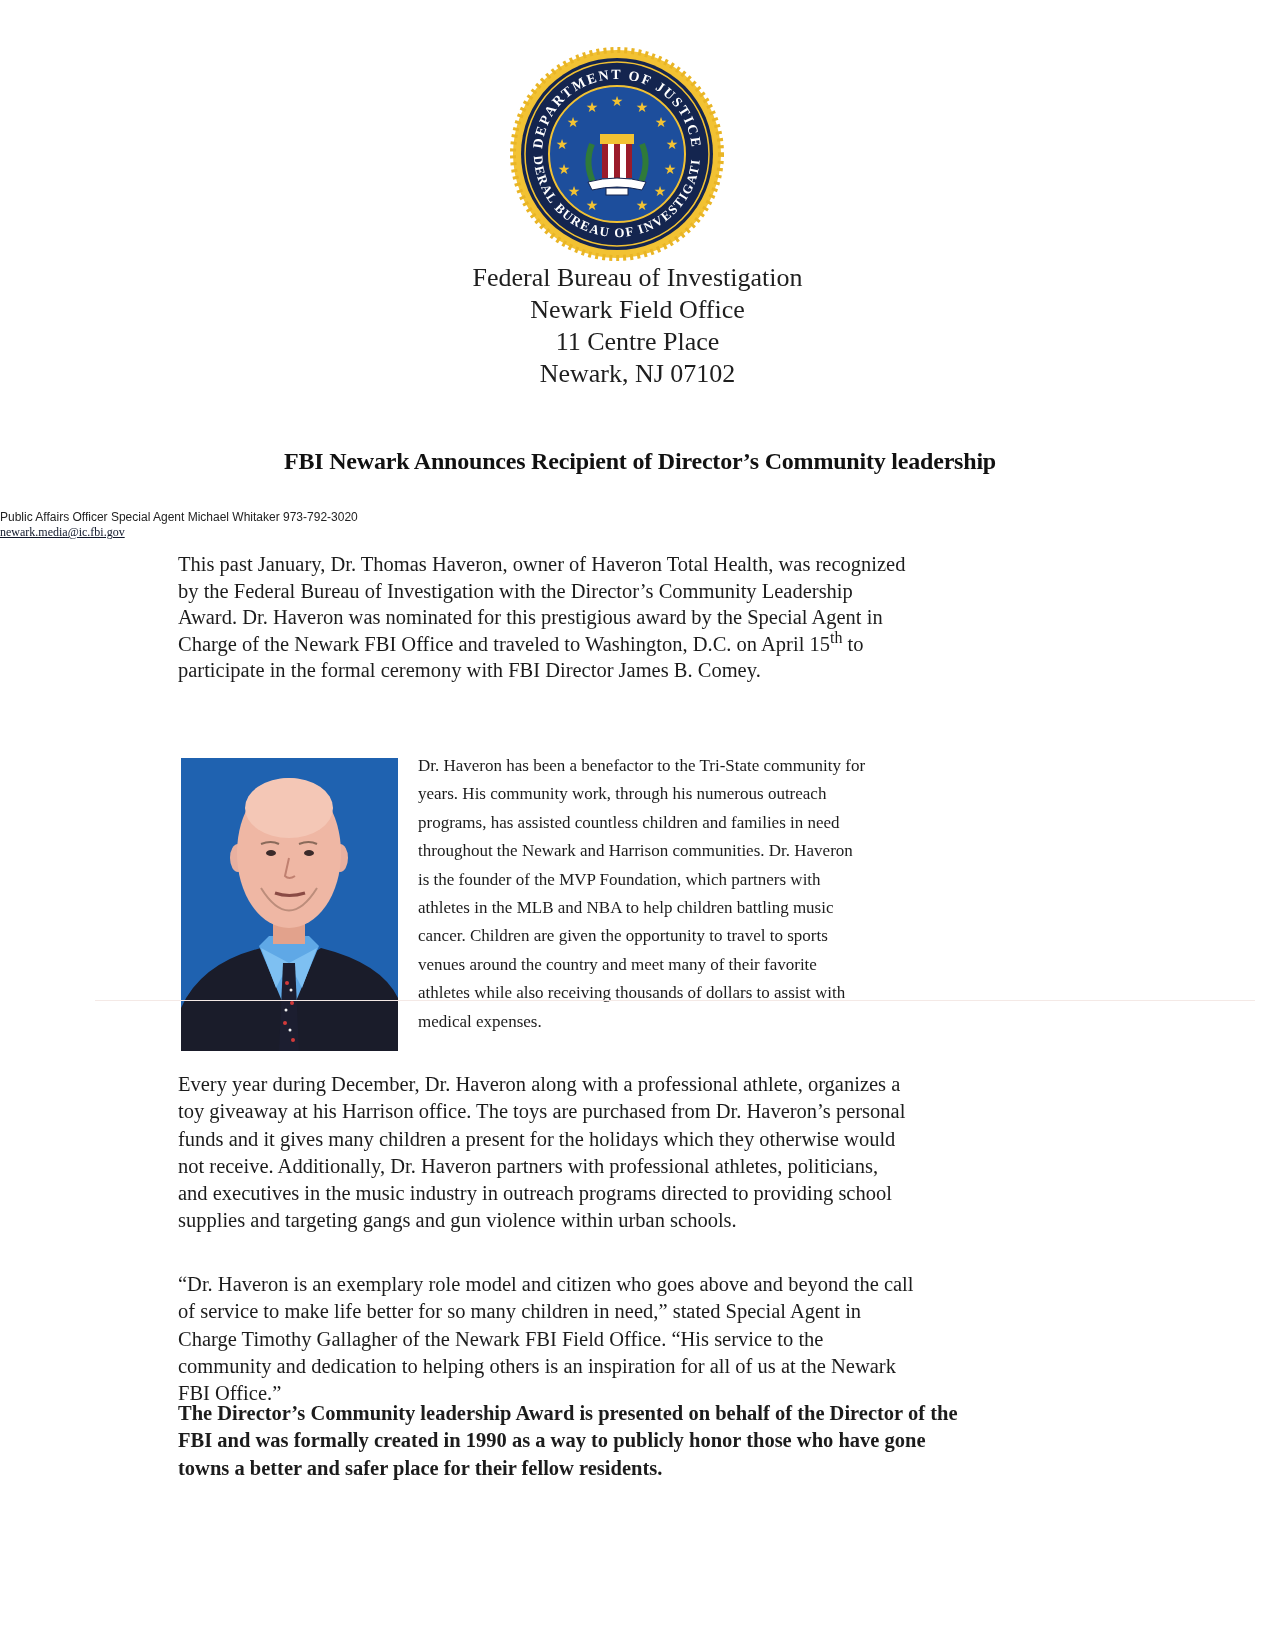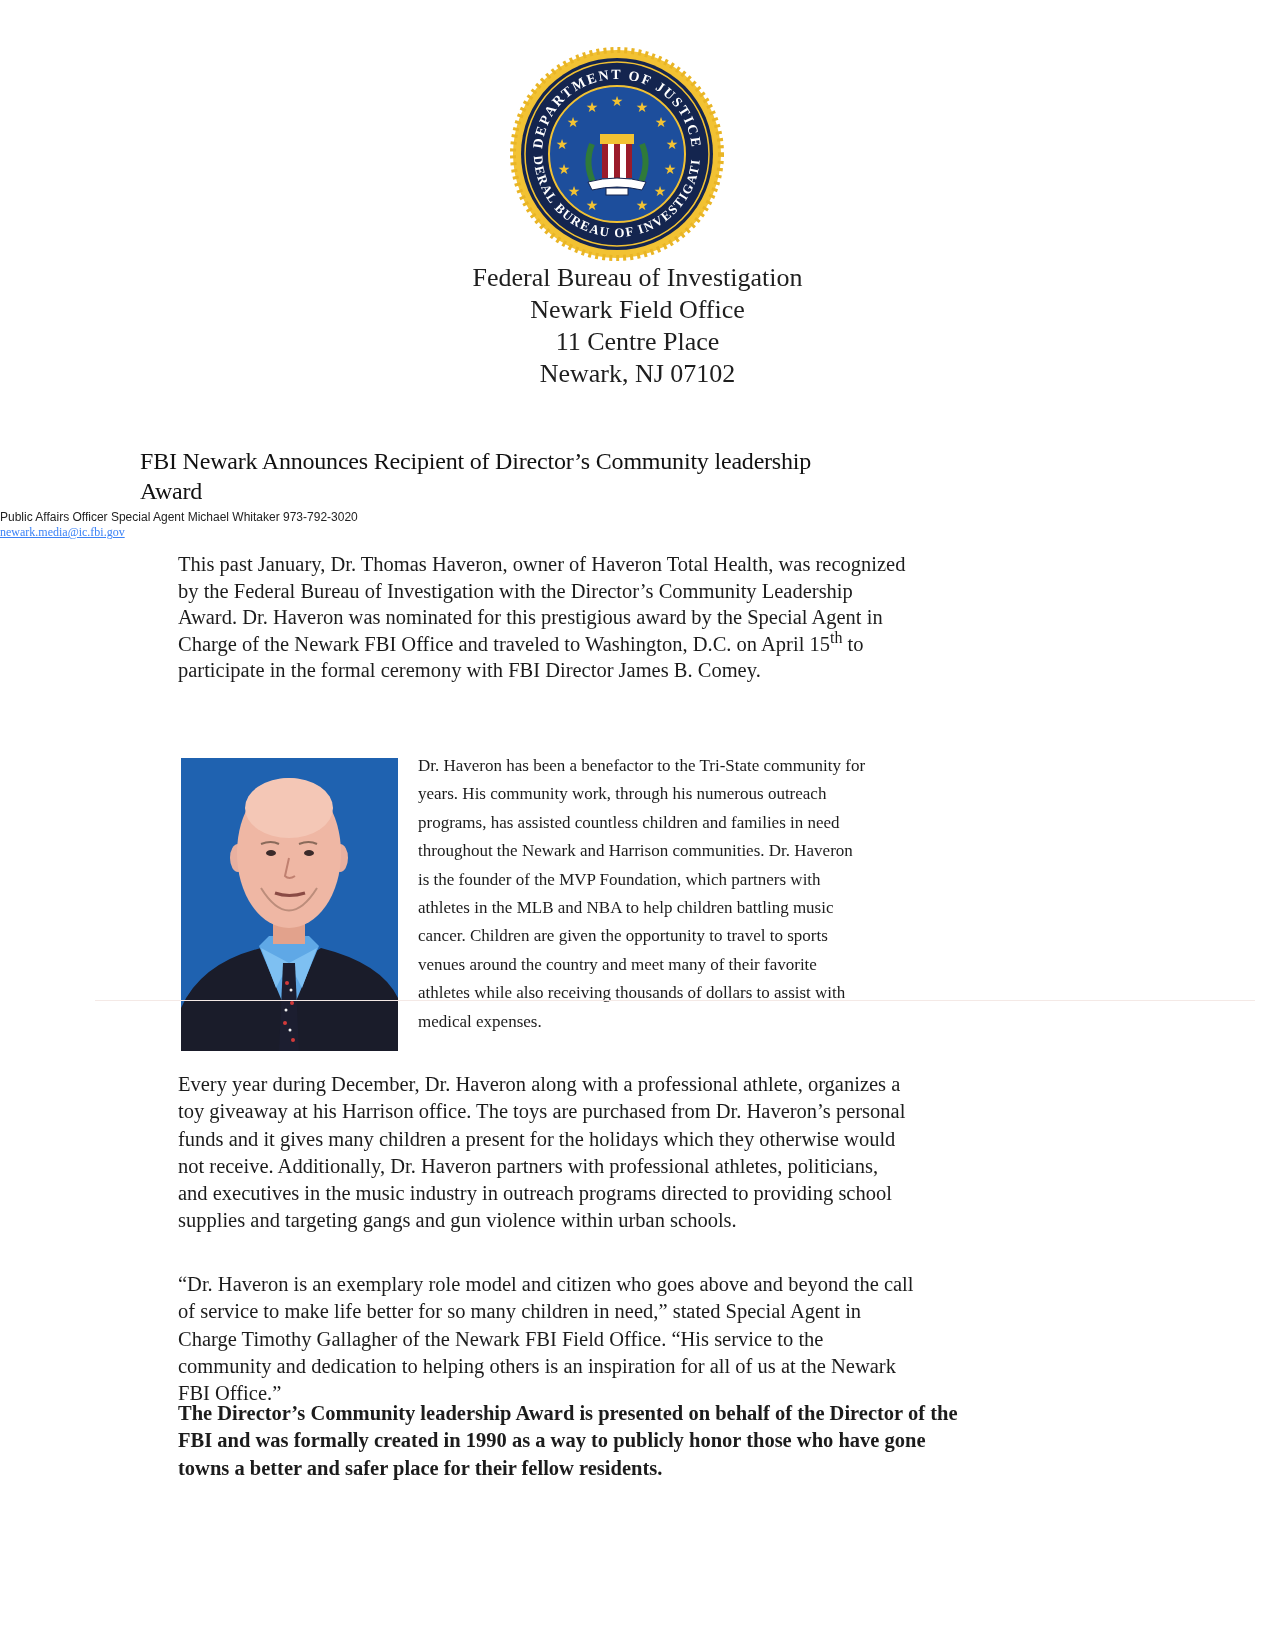--- a/index.html
+++ b/index.html
@@ -8,29 +8,29 @@
     font-family: "Liberation Serif", "DejaVu Serif", serif; color: #1a1a1a;
   }
   .seal { position: absolute; left: 502px; top: 44px; width: 230px; height: 220px; }
   .letterhead {
     position: absolute; left: 0; width: 1275px; top: 262px;
     text-align: center; font-size: 26px; line-height: 32px; color: #1e1e1e;
   }
   .letterhead div { margin: 0; }
   .title {
     position: absolute; left: 140px; width: 1000px; top: 446px;
-    text-align: left; font-weight: normal; font-size: 24px; line-height: 30px;
+    text-align: center; font-weight: bold; font-size: 24px; line-height: 30px;
     letter-spacing: -0.2px; color: #111;
   }
   .contact {
     position: absolute; left: 0; width: 1275px; top: 510px;
     text-align: left; font-family: "Liberation Sans", "DejaVu Sans", sans-serif;
     font-size: 12px; line-height: 15px; color: #222;
   }
-  .contact a { color: #3b82f6; text-decoration: underline; font-family: "Liberation Serif", serif; font-size: 12px; }
+  .contact a { color: #0f172a; text-decoration: underline; font-family: "Liberation Serif", serif; font-size: 12px; }
   .para {
     position: absolute; left: 178px; width: 860px;
     font-size: 20.5px; line-height: 26.5px; color: #1c1c1c;
   }
   .para sup { font-size: 16px; line-height: 0; }
   .photo {
     position: absolute; left: 181px; top: 758px; width: 217px; height: 293px;
     overflow: hidden; background: #1f62b0;
   }
   .bio {
@@ -100,21 +100,20 @@
 
 <div class="letterhead">
   <div>Federal Bureau of Investigation</div>
   <div>Newark Field Office</div>
   <div>11 Centre Place</div>
   <div>Newark, NJ 07102</div>
 </div>
 
 <div class="title">
   <div>FBI Newark Announces Recipient of Director’s Community leadership</div>
-  <div>Award</div>
 </div>
 
 <div class="contact">
   <div>Public Affairs Officer Special Agent Michael Whitaker 973-792-3020</div>
   <a href="mailto:newark.media@ic.fbi.gov">newark.media@ic.fbi.gov</a>
 </div>
 
 <div class="para" style="top:551px;">
   <div>This past January, Dr. Thomas Haveron, owner of Haveron Total Health, was recognized</div>
   <div>by the Federal Bureau of Investigation with the Director’s Community Leadership</div>

